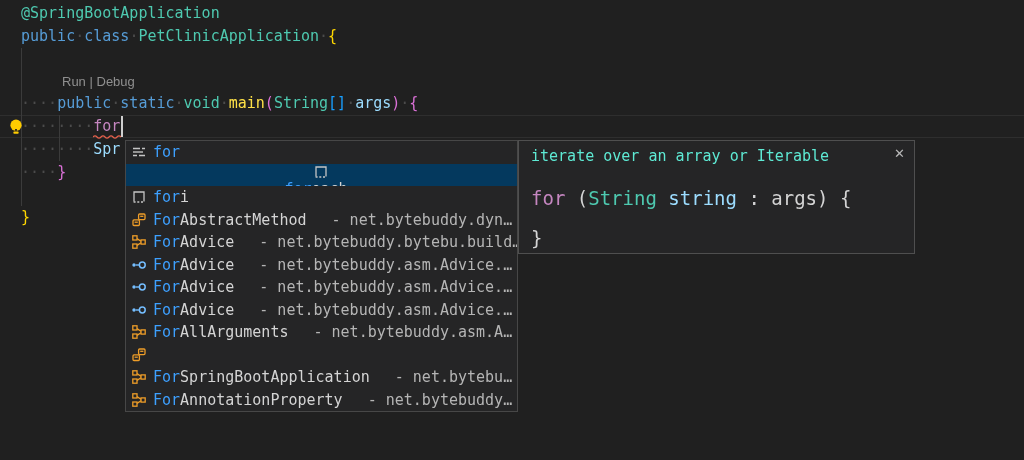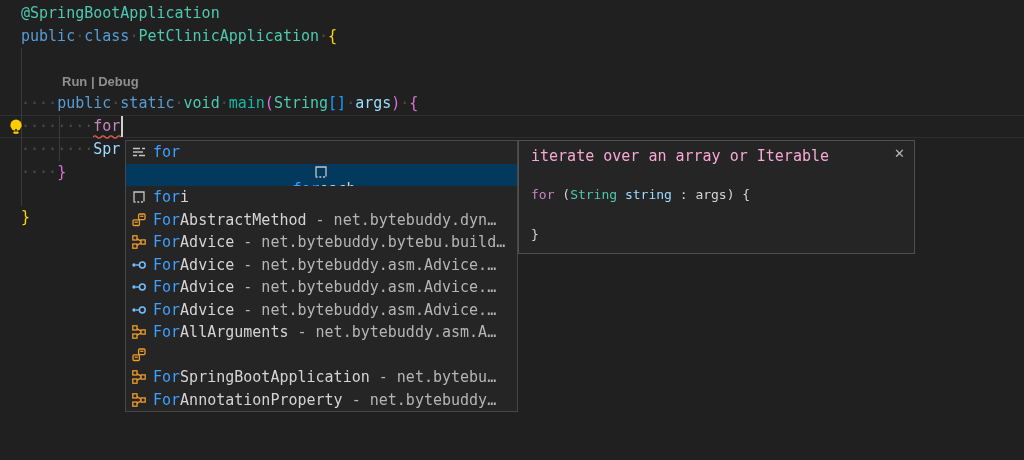--- a/index.html
+++ b/index.html
@@ -3,54 +3,54 @@
 <meta charset="utf-8">
 <style>
   html,body{margin:0;padding:0;background:#202020;}
   .stage{position:relative;width:1024px;height:460px;background:#202020;overflow:hidden;
          font-family:"DejaVu Sans Mono",monospace;}
   
   .code-line{position:absolute;left:21px;height:23px;line-height:23px;font-size:15px;
              white-space:pre;color:#D4D4D4;z-index:5;}
   .c-kw{color:#569CD6;}        
   .c-type{color:#4EC9B0;}      
-  .c-fn{color:#14b8a6;}        
+  .c-fn{color:#fde047;}        
   .c-var{color:#9CDCFE;}       
   .c-ctrl{color:#C586C0;}      
   .c-b1{color:#FFD700;}        
   .c-b2{color:#DA70D6;}        
   .c-b3{color:#179FFF;}        
   .c-def{color:#D4D4D4;}
   .ws{color:#4B4B4B;}          
   .codelens{position:absolute;left:62px;top:72px;height:19px;line-height:19px;
-            font-family:"Liberation Sans",sans-serif;font-size:13px;color:#8F8F8F;z-index:5;font-weight:bold;}
+            font-family:"Liberation Sans",sans-serif;font-size:13px;color:#8F8F8F;z-index:5;}
   .codelens span{cursor:pointer;}
   .indent-guide{position:absolute;width:1px;background:#3B3B3B;z-index:1;}
   .cur-line{position:absolute;left:0;width:1024px;top:115px;height:21px;
             border-top:1px solid #2E2E2E;border-bottom:1px solid #2E2E2E;z-index:0;}
   .cursor{position:absolute;left:121px;top:116px;width:2px;height:21px;background:#CFCFCF;z-index:6;}
   .squiggle{position:absolute;left:93px;top:134px;width:28px;height:6px;z-index:6;}
   .lightbulb{position:absolute;left:7px;top:118px;width:18px;height:18px;cursor:pointer;z-index:6;}
   
   .suggest{position:absolute;left:125px;top:140px;width:393px;height:272px;box-sizing:border-box;
            background:#252526;border:1px solid #474747;z-index:20;overflow:hidden;}
   .srow{display:flex;align-items:center;height:22.5px;padding-left:5px;cursor:pointer;
         white-space:pre;overflow:hidden;}
   .srow.selected{background:#04395E;flex-direction:column;}
   .sicon{width:16px;height:16px;margin-right:6px;flex:none;}
   .slabel{font-size:15px;color:#D4D4D4;}
   .match{color:#3DA0FF;}
-  .sdetail{color:#B5B5B5;}
+  .sdetail{color:#B5B5B5;margin-left:16px;}
   
   .docs{position:absolute;left:518px;top:140px;width:397px;height:114px;box-sizing:border-box;
         background:#252526;border:1px solid #4F4F4F;z-index:19;}
-  .docs-summary{position:absolute;left:12px;top:6px;font-size:15px;color:#f9a8d4;white-space:pre;}
+  .docs-summary{position:absolute;left:12px;top:6px;font-size:15px;color:#5eead4;white-space:pre;}
   .docs-close{position:absolute;right:9px;top:5px;font-size:13px;color:#B9B9B9;cursor:pointer;
               font-family:"DejaVu Sans",sans-serif;}
-  .docs-code{position:absolute;left:12px;font-size:13px;white-space:pre;color:#D4D4D4;}
+  .docs-code{position:absolute;left:12px;font-size:19px;white-space:pre;color:#D4D4D4;}
   .hidden-defs{position:absolute;width:0;height:0;overflow:hidden;}
 </style>
 </head>
 <body>
 
 <svg class="hidden-defs" aria-hidden="true">
   <defs>
     <symbol id="i-keyword" viewBox="0 0 16 16">
       <g stroke="#C5C5C5" stroke-width="1.4" fill="none">
         <path d="M2 4.5h7M11 4.5h3"></path>

